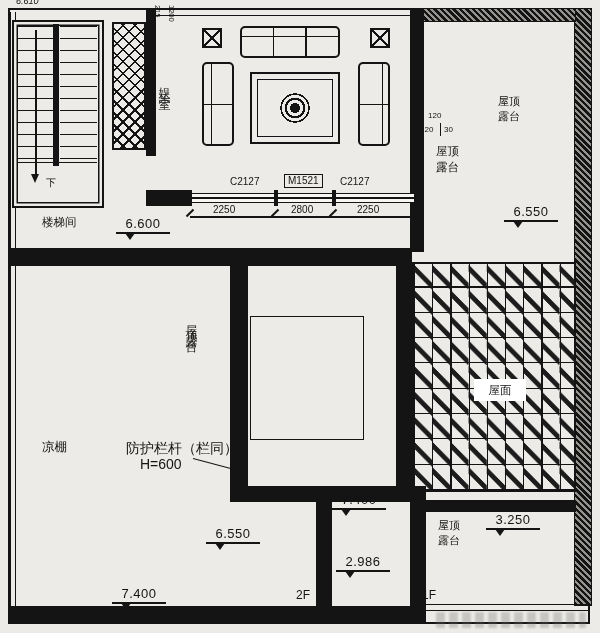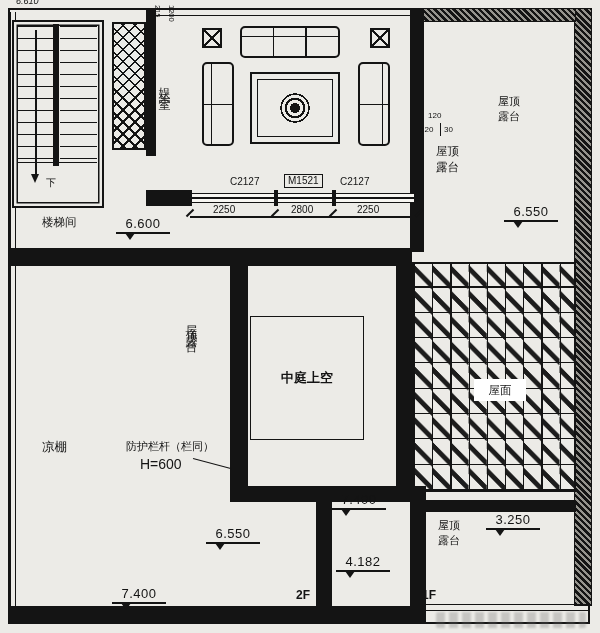--- a/index.html
+++ b/index.html
@@ -48,21 +48,21 @@
             background-image:repeating-linear-gradient(90deg,#141414 0 1.1px,transparent 1.1px 18.2px),
                              repeating-linear-gradient(0deg,#141414 0 1.1px,transparent 1.1px 25.3px),
                              linear-gradient(45deg,transparent 41%,#1c1c1c 41% 56%,transparent 56%);
             background-size:auto,auto,18.2px 25.3px}
   .rooflabel{position:absolute;background:#ffffff;display:flex;align-items:center;justify-content:center;font-size:11.5px}
   .mbox{border:1.2px solid #141414;padding:0 3px;background:#ecebe7}
   .leader{position:absolute;height:1.3px;background:#141414;transform-origin:left center}
   .voidrect{position:absolute;border:1.5px solid #141414;box-sizing:border-box}
   .wm{position:absolute;background:repeating-linear-gradient(90deg,rgba(110,110,110,.55) 0 9px,rgba(110,110,110,0) 9px 13px);
       filter:blur(1.2px);opacity:.55;border-radius:2px}
-  .bold{font-weight:bold}
+  .bold{font-weight:normal}
 </style>
 </head>
 <body>
 
 <div class="plan">
 
   <div class="frame" style="left:8px;top:8px;width:582px;height:616px"></div>
   <div class="dblv" style="left:10px;top:12px;width:6px;height:594px"></div>
   <div class="hatch" style="left:574px;top:8px;width:18px;height:598px"></div>
   <div class="hatch" style="left:412px;top:8px;width:164px;height:14px"></div>
@@ -123,28 +123,27 @@
   <div class="t" style="left:16px;top:-4px;font-size:9px;font-style:italic">6.610</div>
 
   <div class="t wrap2" style="left:436px;top:144px;font-size:11.5px">屋顶露台</div>
   <div class="t wrap2" style="left:498px;top:94px;font-size:11px">屋顶露台</div>
 
   <div class="w" style="left:8px;top:248px;width:404px;height:18px"></div>
   <div class="w" style="left:230px;top:248px;width:18px;height:254px"></div>
   <div class="w" style="left:396px;top:248px;width:16px;height:244px"></div>
   <div class="w" style="left:230px;top:486px;width:182px;height:16px"></div>
   <div class="voidrect" style="left:250px;top:316px;width:114px;height:124px"></div>
-  <div class="t" style="left:250px;top:370px;width:114px;text-align:center;font-size:13px;font-weight:600">中庭上空</div>
 
   <div class="roofgrid" style="left:412px;top:262px;width:164px;height:230px"></div>
   <div class="rooflabel" style="left:474px;top:379px;width:52px;height:22px">屋面</div>
 
   <div class="t vt" style="left:184px;top:316px;height:96px;font-size:12px">屋顶露台</div>
   <div class="t" style="left:42px;top:440px;font-size:12.5px">凉棚</div>
-  <div class="t" style="left:126px;top:440px;font-size:11px">防护栏杆（栏同）</div>
+  <div class="t" style="left:126px;top:440px;font-size:14px">防护栏杆（栏同）</div>
   <div class="t" style="left:140px;top:456px;font-size:14px">H=600</div>
   <div class="leader" style="left:193px;top:458px;width:40px;transform:rotate(15deg)"></div>
 
   <div class="w" style="left:316px;top:486px;width:16px;height:124px"></div>
   <div class="w" style="left:410px;top:486px;width:16px;height:126px"></div>
   <div class="w" style="left:426px;top:500px;width:150px;height:12px"></div>
 
   <div class="t wrap2" style="left:438px;top:518px;font-size:11px">屋顶露台</div>
 
   <div class="elev" style="left:116px;top:216px">
@@ -161,21 +160,21 @@
     <span class="v">7.400</span>
     <span class="l"></span>
     <span class="tri"></span>
   </div>
   <div class="elev" style="left:206px;top:526px">
     <span class="v">6.550</span>
     <span class="l"></span>
     <span class="tri"></span>
   </div>
   <div class="elev" style="left:336px;top:554px">
-    <span class="v">4.182</span>
+    <span class="v">2.986</span>
     <span class="l"></span>
     <span class="tri"></span>
   </div>
   <div class="elev" style="left:486px;top:512px">
     <span class="v">3.250</span>
     <span class="l"></span>
     <span class="tri"></span>
   </div>
   <div class="elev" style="left:112px;top:586px">
     <span class="v">7.400</span>

